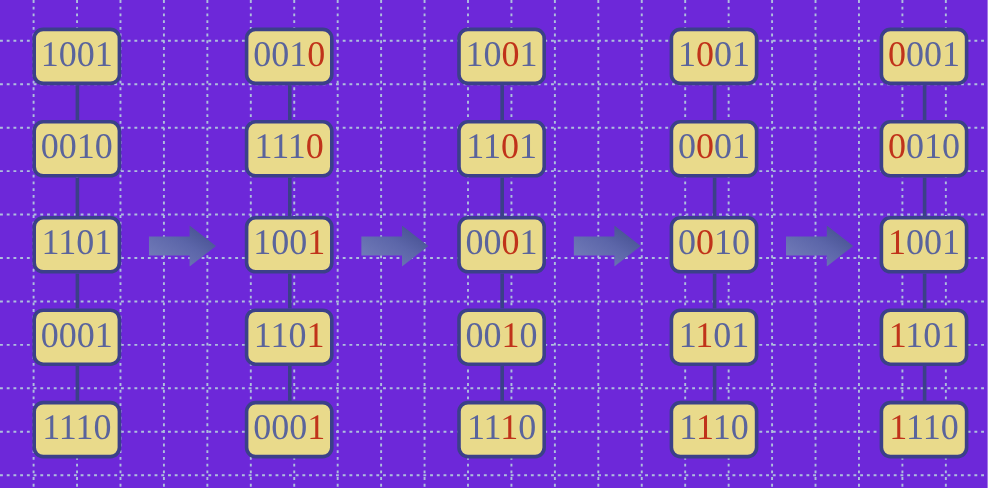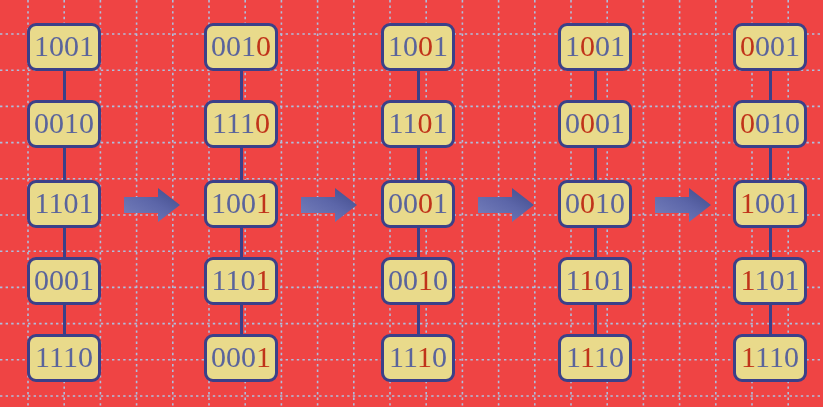--- a/index.html
+++ b/index.html
@@ -11,21 +11,21 @@
     height: 407px;
     overflow: hidden;
     background: #ffffff;
     font-family: "Liberation Serif", "DejaVu Serif", serif;
   }
 
   #canvas {
     position: relative;
     width: 823px;
     height: 407px;
-    background-color: #ef4444;
+    background-color: #6d28d9;
     background-image:
       repeating-linear-gradient(to right,
         #aebedd 0px, #aebedd 2px, rgba(255,255,255,0) 2px, rgba(255,255,255,0) 6px),
       repeating-linear-gradient(to bottom,
         #aebedd 0px, #aebedd 2px, rgba(255,255,255,0) 2px, rgba(255,255,255,0) 6px);
     background-size: 6px 36.2px, 36.2px 6px;
     background-position: 0px 34px, 28px 0px;
     background-repeat: repeat-y, repeat-x;
   }
 

